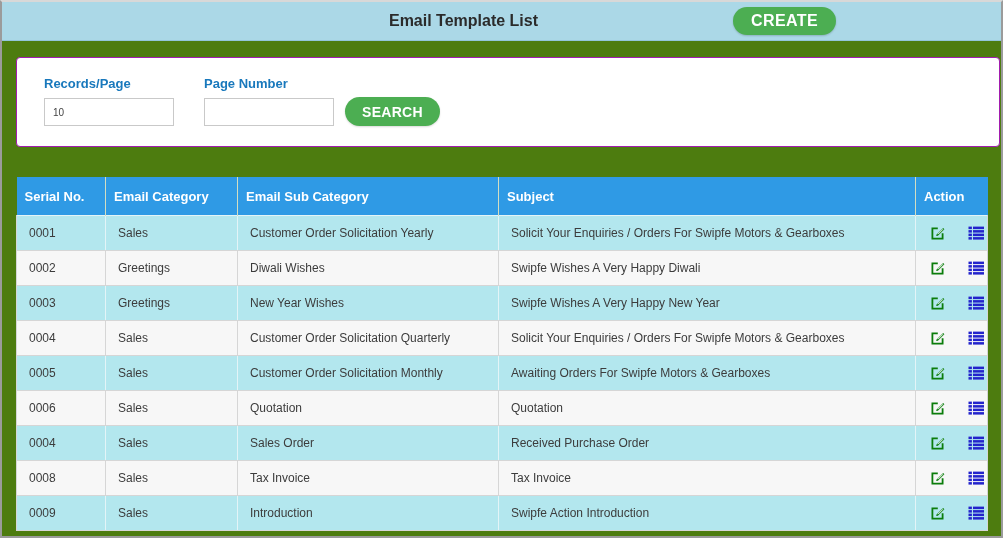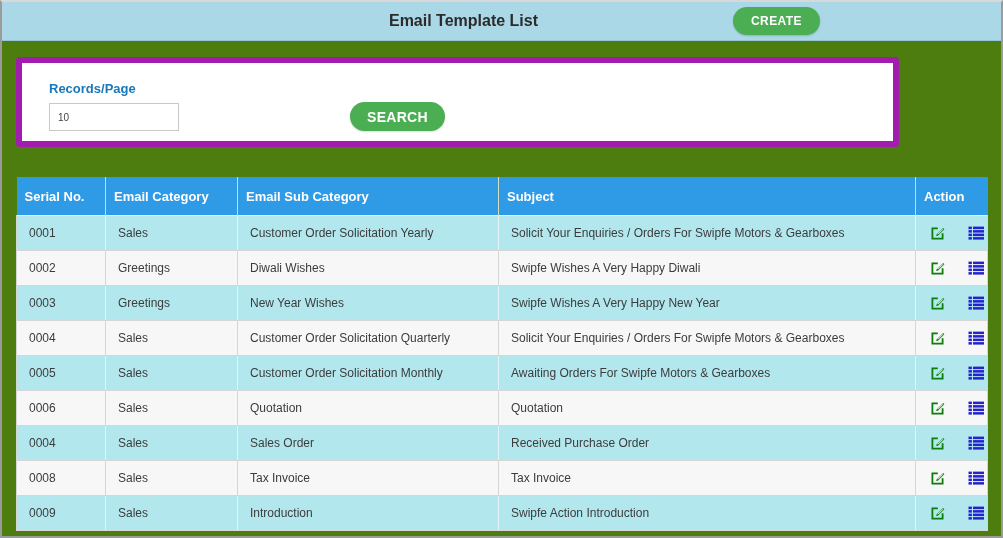--- a/index.html
+++ b/index.html
@@ -23,27 +23,27 @@
     border-bottom:1px solid #93c6d9;
   }
   .topbar-title{
     position:absolute;top:50%;left:50%;
     transform:translate(calc(-50% - 38px),-50%);
     font-size:16px;font-weight:bold;color:#2b2b2b;white-space:nowrap;
   }
   .create-btn{
     position:absolute;left:731px;top:5px;height:28px;padding:0 18px;
     background:var(--button-green);color:#fff;border:none;border-radius:15px;
-    font-family:"Liberation Sans",sans-serif;font-size:12px;font-weight:bold;
+    font-family:"Liberation Sans",sans-serif;font-size:16px;font-weight:bold;
     letter-spacing:.4px;cursor:pointer;box-shadow:0 1px 2px rgba(0,0,0,.18);
   }
   
   .search-panel{
-    position:absolute;left:14px;top:55px;width:883px;height:90px;box-sizing:border-box;
-    border:6px solid #a21caf;border-radius:4px;background:#fff;
+    position:absolute;left:14px;top:55px;width:984px;height:90px;box-sizing:border-box;
+    border:1px solid #a21caf;border-radius:4px;background:#fff;
   }
   .field{position:absolute;top:18px;}
   .field.records{left:27px;}
   .field.pagenum{left:187px;}
   .field-label{display:block;font-size:13px;font-weight:bold;color:var(--label-blue);margin-bottom:7px;}
   .field-input{
     width:130px;height:28px;box-sizing:border-box;border:1px solid #c9c9c9;border-radius:0;
     padding:0 8px;font-family:"Liberation Sans",sans-serif;font-size:10px;color:#444;outline:none;
   }
   .search-btn{
@@ -89,20 +89,24 @@
 
   <div class="topbar">
     <div class="topbar-title">Email Template List</div>
     <button class="create-btn">CREATE</button>
   </div>
 
   <div class="search-panel">
     <div class="field records">
       <label class="field-label">Records/Page</label>
       <input class="field-input" type="text" value="10" style="">
+    </div>
+    <div class="field pagenum">
+      <label class="field-label">Page Number</label>
+      <input class="field-input" type="text" value="" style="">
     </div>
     <button class="search-btn">SEARCH</button>
   </div>
 
   <table class="tpl-table">
     <colgroup>
         <col class="c1">
         <col class="c2">
         <col class="c3">
         <col class="c4">

